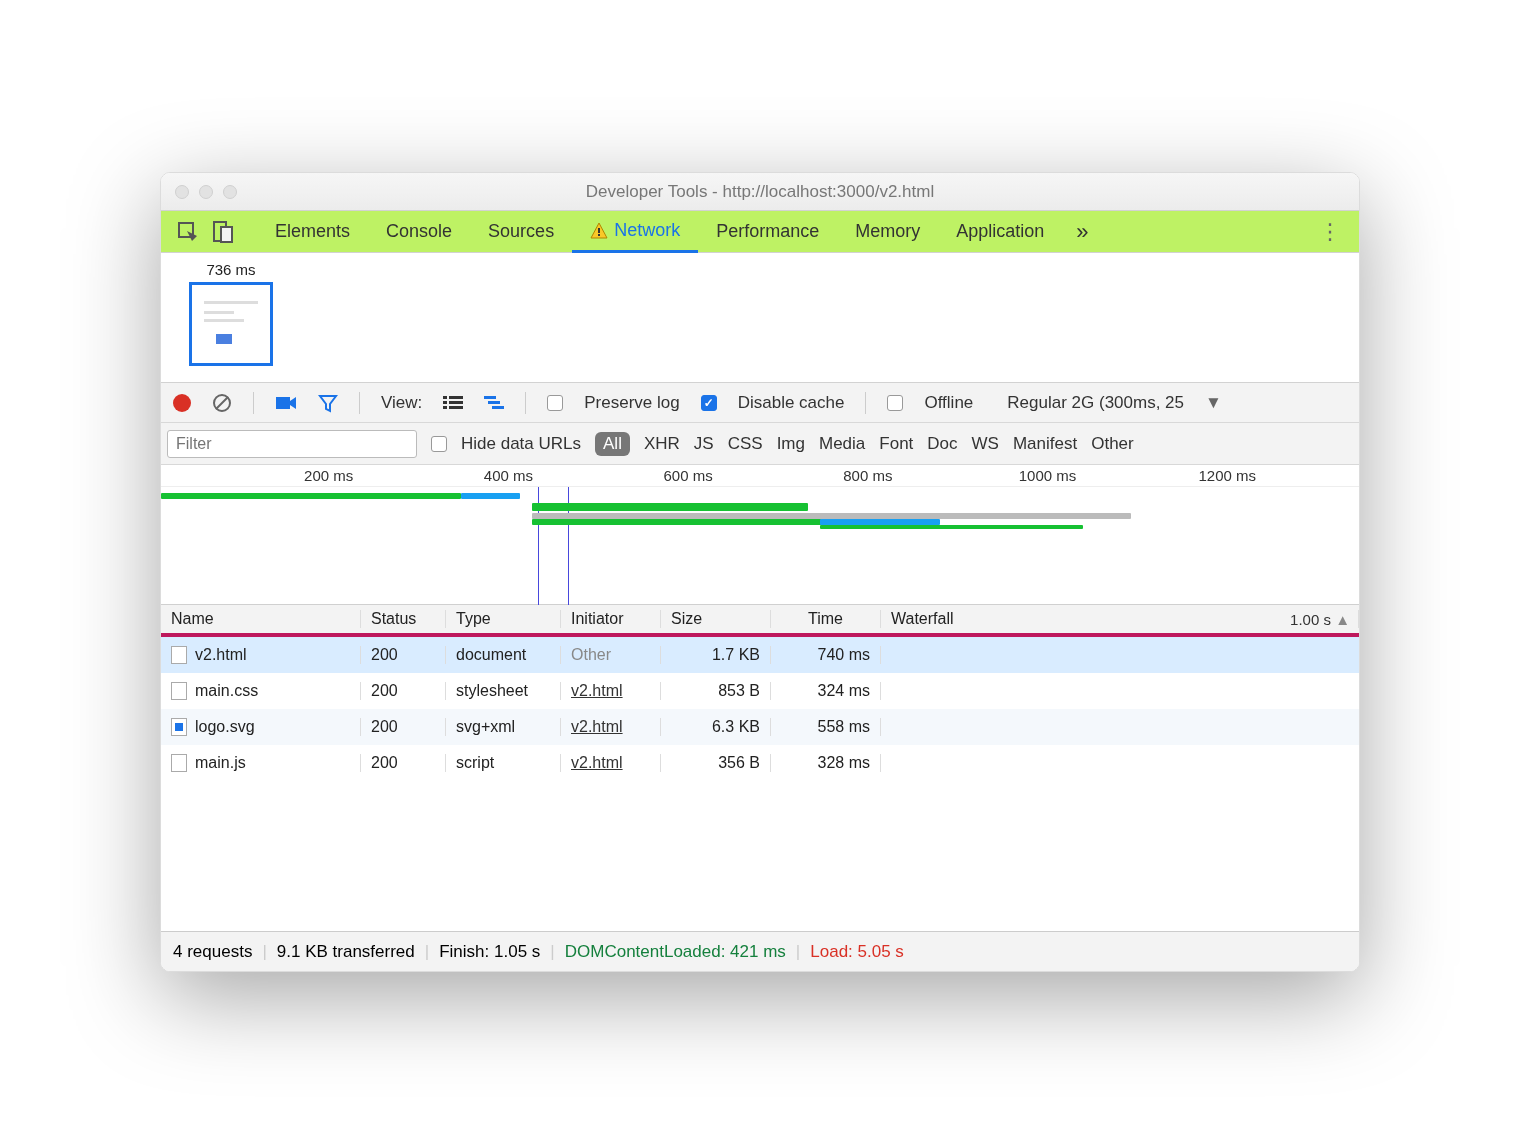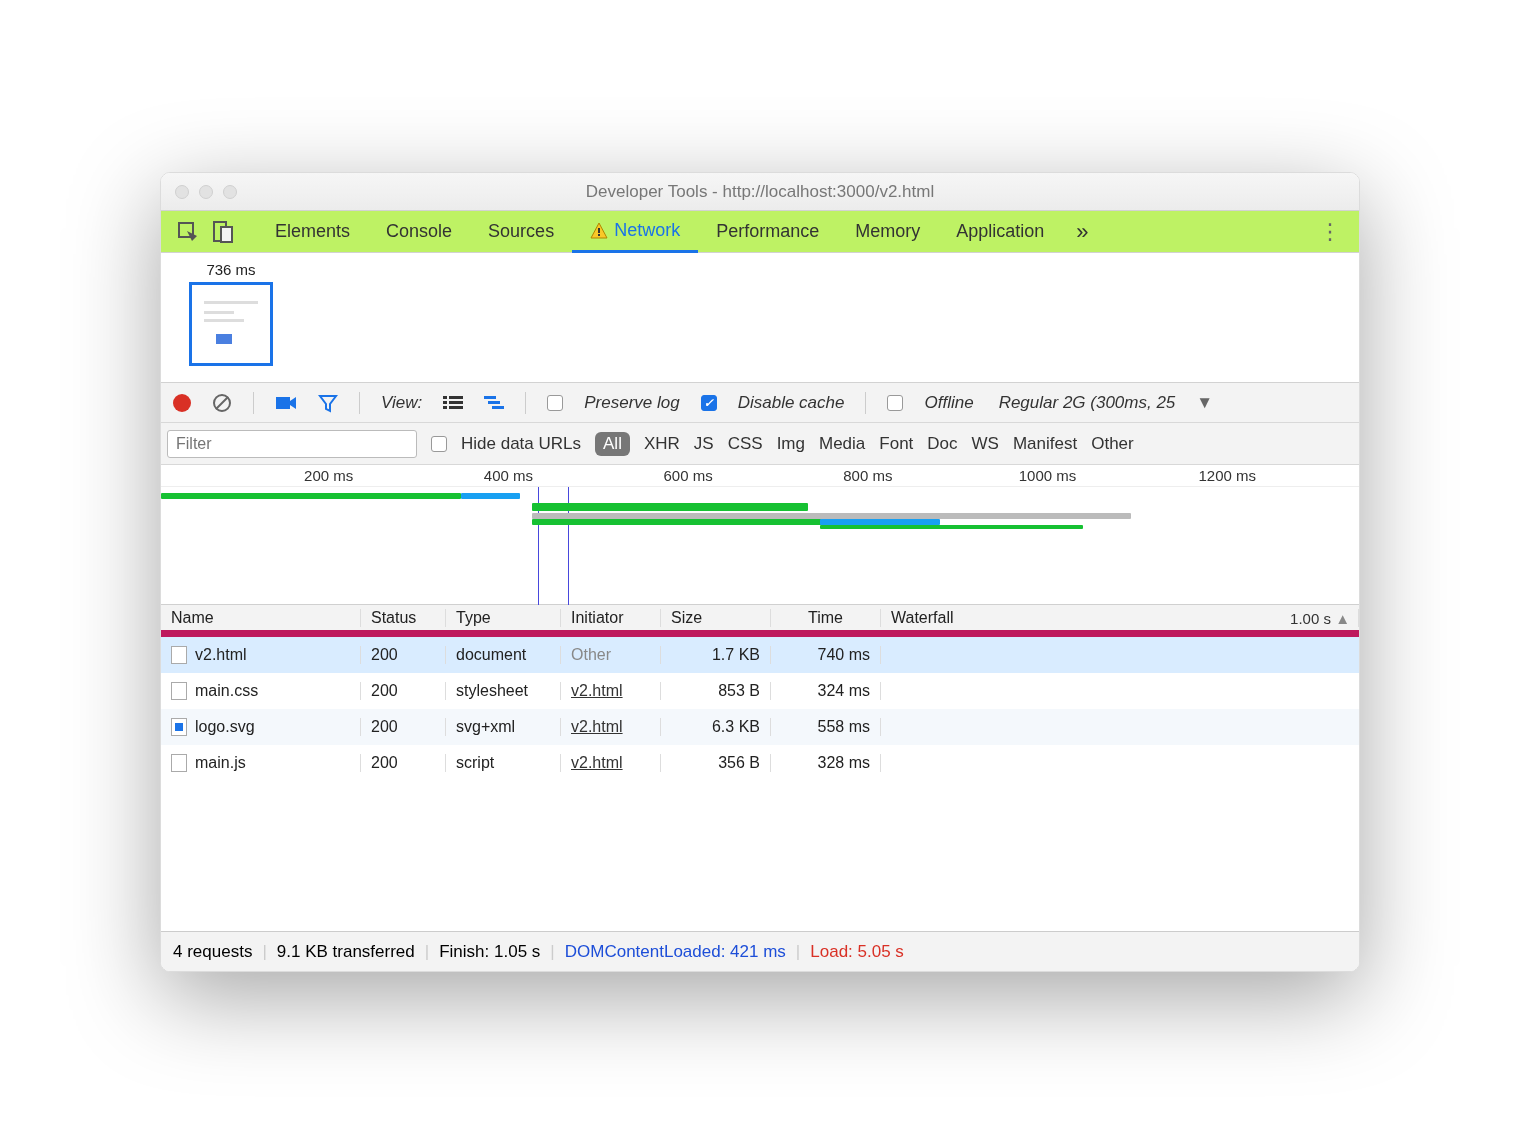--- a/index.html
+++ b/index.html
@@ -15,60 +15,60 @@
   .tabbar { display:flex; align-items:center; gap:0; flex:1; padding-left:8px;}
   .tab { padding:0 18px; height:42px; display:flex; align-items:center; font-size:18px; color:#333; cursor:pointer; gap:6px;}
   .tab.active { color:#1a73e8; border-bottom:3px solid #1a73e8; margin-bottom:-1px;}
   .more { font-size:22px; color:#333; padding:0 14px;}
   .kebab { margin-left:auto; padding:0 18px; color:#666; font-size:22px;}
   .filmstrip { height:130px; display:flex; align-items:flex-start; padding:8px 28px; gap:20px; border-bottom:1px solid #d2d2d2; background:#fff;}
   .frame-wrap { display:flex; flex-direction:column; align-items:center; gap:4px;}
   .frame-time { font-size:15px; color:#222;}
   .frame { width:84px; height:84px; border:3px solid #1a73e8; background:#fff; display:flex; align-items:center; justify-content:center;}
   .frame svg { width:70px; height:70px;}
-  .toolbar { height:40px; display:flex; align-items:center; padding:0 12px; gap:21px; border-bottom:1px solid #d8d8d8; background:#f3f3f3; font-size:17px; color:#333;font-style:italic;}
+  .toolbar { height:40px; display:flex; align-items:center; padding:0 12px; gap:21px; border-bottom:1px solid #d8d8d8; background:#f3f3f3; font-size:17px; color:#333;}
   .rec { width:18px; height:18px; border-radius:50%; background:#d93025;}
   .tb-divider { width:1px; height:22px; background:#ccc;}
   .cb { width:16px; height:16px; border:1px solid #999; border-radius:3px; display:inline-flex; align-items:center; justify-content:center; background:#fff;}
   .cb.checked { background:#1a73e8; border-color:#1a73e8;}
   .cb.checked::after { content:"✓"; color:#fff; font-size:12px; font-weight:bold;}
   .filterbar { height:42px; display:flex; align-items:center; padding:0 6px; gap:14px; border-bottom:1px solid #d8d8d8; background:#f3f3f3; font-size:17px; color:#333;}
   .filter-input { width:250px; height:28px; border:1px solid #bbb; border-radius:3px; padding:0 8px; font-size:16px; color:#777; background:#fff;}
   .pill { padding:2px 8px; border-radius:6px;}
   .pill.active { background:#777; color:#fff;}
   .overview { height:140px; border-bottom:1px solid #d0d0d0; position:relative; background:#fff;}
   .ticks { position:relative; height:22px; border-bottom:1px solid #eee;}
   .tick { position:absolute; top:2px; font-size:15px; color:#333; transform:translateX(-50%);}
   .ov-track { position:relative; height:118px;}
   .bar { position:absolute; height:6px; border-radius:1px;}
   .green { background:#16c132;}
   .blue { background:#18a0f2;}
   .gray { background:#bbb;}
   .vline { position:absolute; top:0; bottom:0; width:1px; background:#4848dd;}
-  .thead { display:flex; height:32px; align-items:center; border-bottom:7px solid #be185d; background:#f3f3f3; font-size:16px; color:#222;}
+  .thead { display:flex; height:32px; align-items:center; border-bottom:4px solid #be185d; background:#f3f3f3; font-size:16px; color:#222;}
   .th, .td { padding:0 10px; border-right:1px solid #ddd; overflow:hidden; white-space:nowrap;}
   .c-name{width:200px;} .c-status{width:85px;} .c-type{width:115px;} .c-init{width:100px;} .c-size{width:110px; text-align:right;} .c-time{width:110px; text-align:right;} .c-wf{flex:1; position:relative;}
   .tbody { }
   .row { display:flex; height:36px; align-items:center; font-size:16px; color:#222;}
   .row:nth-child(odd){ background:#f4f8fc;}
   .row.sel { background:#d9ecff;}
   .row:nth-child(even){ background:#fff;}
   .file-ico { width:16px; height:18px; border:1px solid #aaa; margin-right:8px; background:#fff; display:inline-block; vertical-align:middle;}
   .file-ico.blue-sq::after { content:""; display:block; width:8px; height:8px; background:#1a73e8; margin:4px auto;}
   .initiator { color:#333; }
   .initiator.link { text-decoration: underline; }
   .wf-cell { position:relative; height:100%;}
   .wf-bar { position:absolute; top:50%; height:20px; transform:translateY(-50%);}
   .wf-bar.outline { border:1px solid #bbb; background:transparent;}
   .wf-vline { position:absolute; top:0; bottom:0; width:1px; background:#4848dd;}
   .wf-time { position:absolute; right:8px; top:50%; transform:translateY(-50%); font-size:15px; color:#333;}
   .empty { height:150px;}
   .status { height:40px; display:flex; align-items:center; padding:0 12px; gap:10px; border-top:1px solid #ccc; background:#f3f3f3; font-size:17px;}
   .sep { color:#ccc;}
-  .domc { color:#1d4ed8;}
+  .domc { color:#15803d;}
   .load { color:#d93025;}
   svg { display:block;}
 </style>
 </head>
 <body>
 
 <div class="shadow">
 <div class="window">
 
   <div class="titlebar">
@@ -168,21 +168,21 @@
           <rect x="8" y="11" width="12" height="3" fill="#1a73e8"></rect>
         </svg>
     <div class="tb-divider"></div>
     <span class="cb"></span>
     <span>Preserve log</span>
     <span class="cb checked"></span>
     <span>Disable cache</span>
     <div class="tb-divider"></div>
     <span class="cb"></span>
     <span>Offline</span>
-    <span style="margin-left:4px;">Regular 2G (300ms, 25</span>
+    <span style="margin-left:13px;">Regular 2G (300ms, 25</span>
     <span style="color:#666;">▼</span>
   </div>
 
   <div class="filterbar">
     <input class="filter-input" placeholder="Filter" style="">
     <span class="cb"></span>
     <span>Hide data URLs</span>
     <span class="pill active">All</span>
     <span>XHR</span>
     <span>JS</span>

